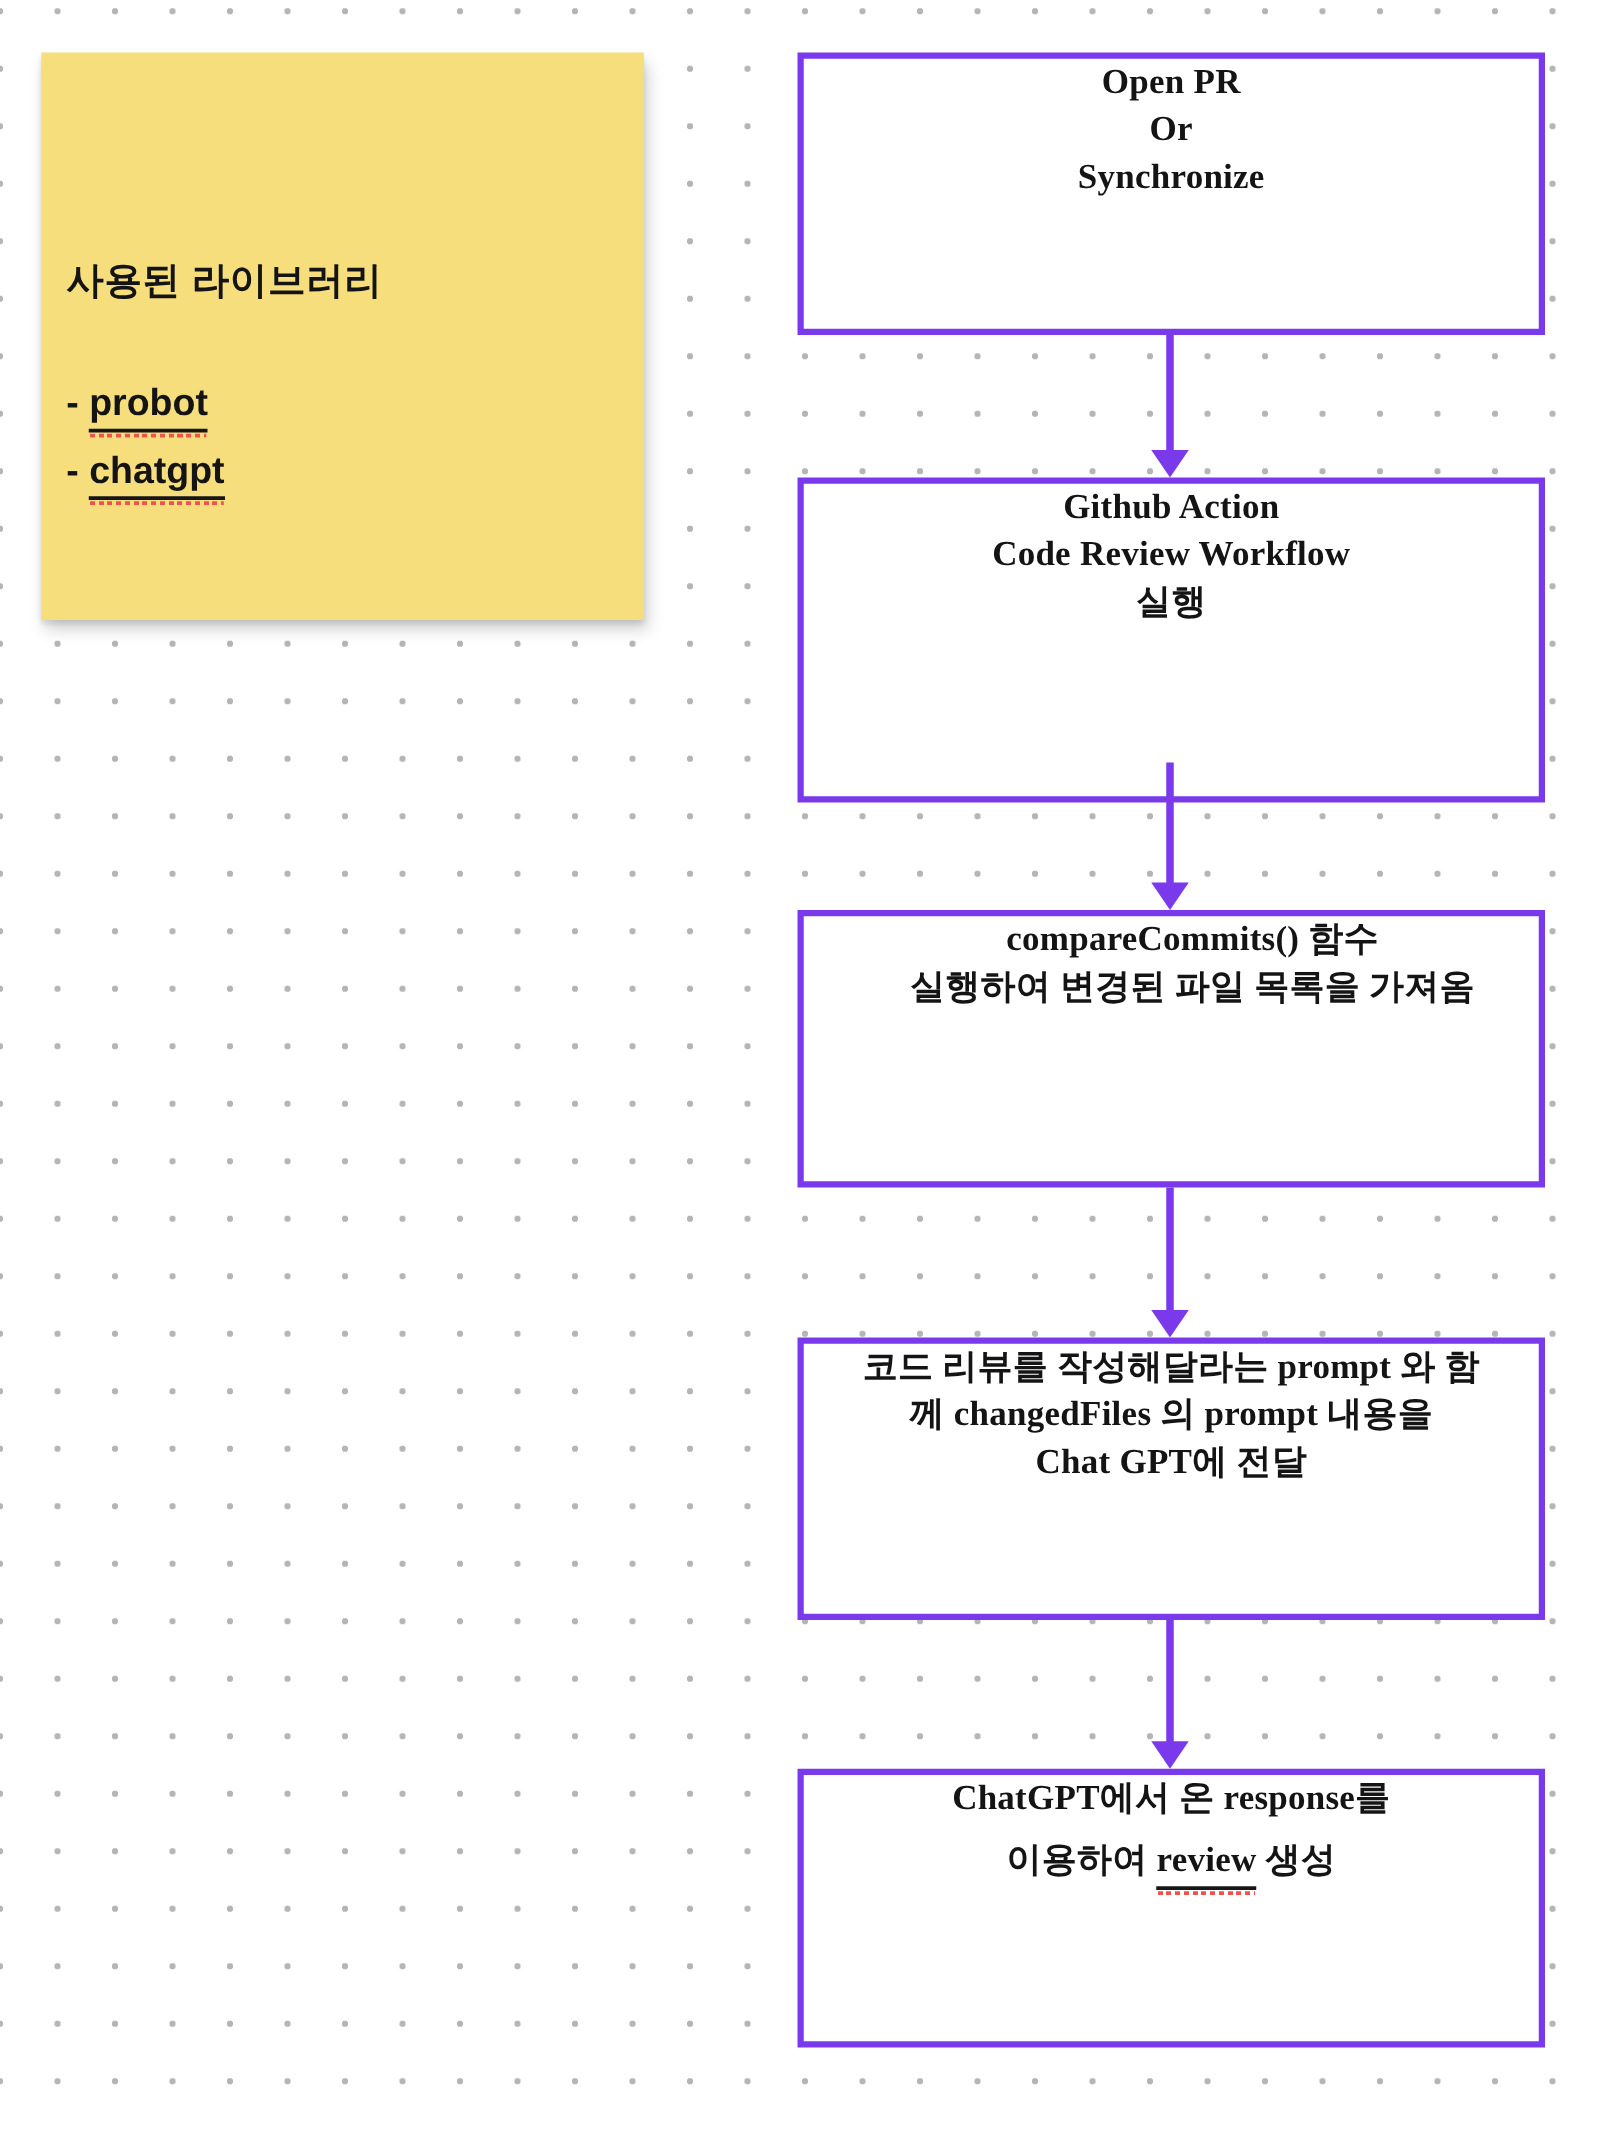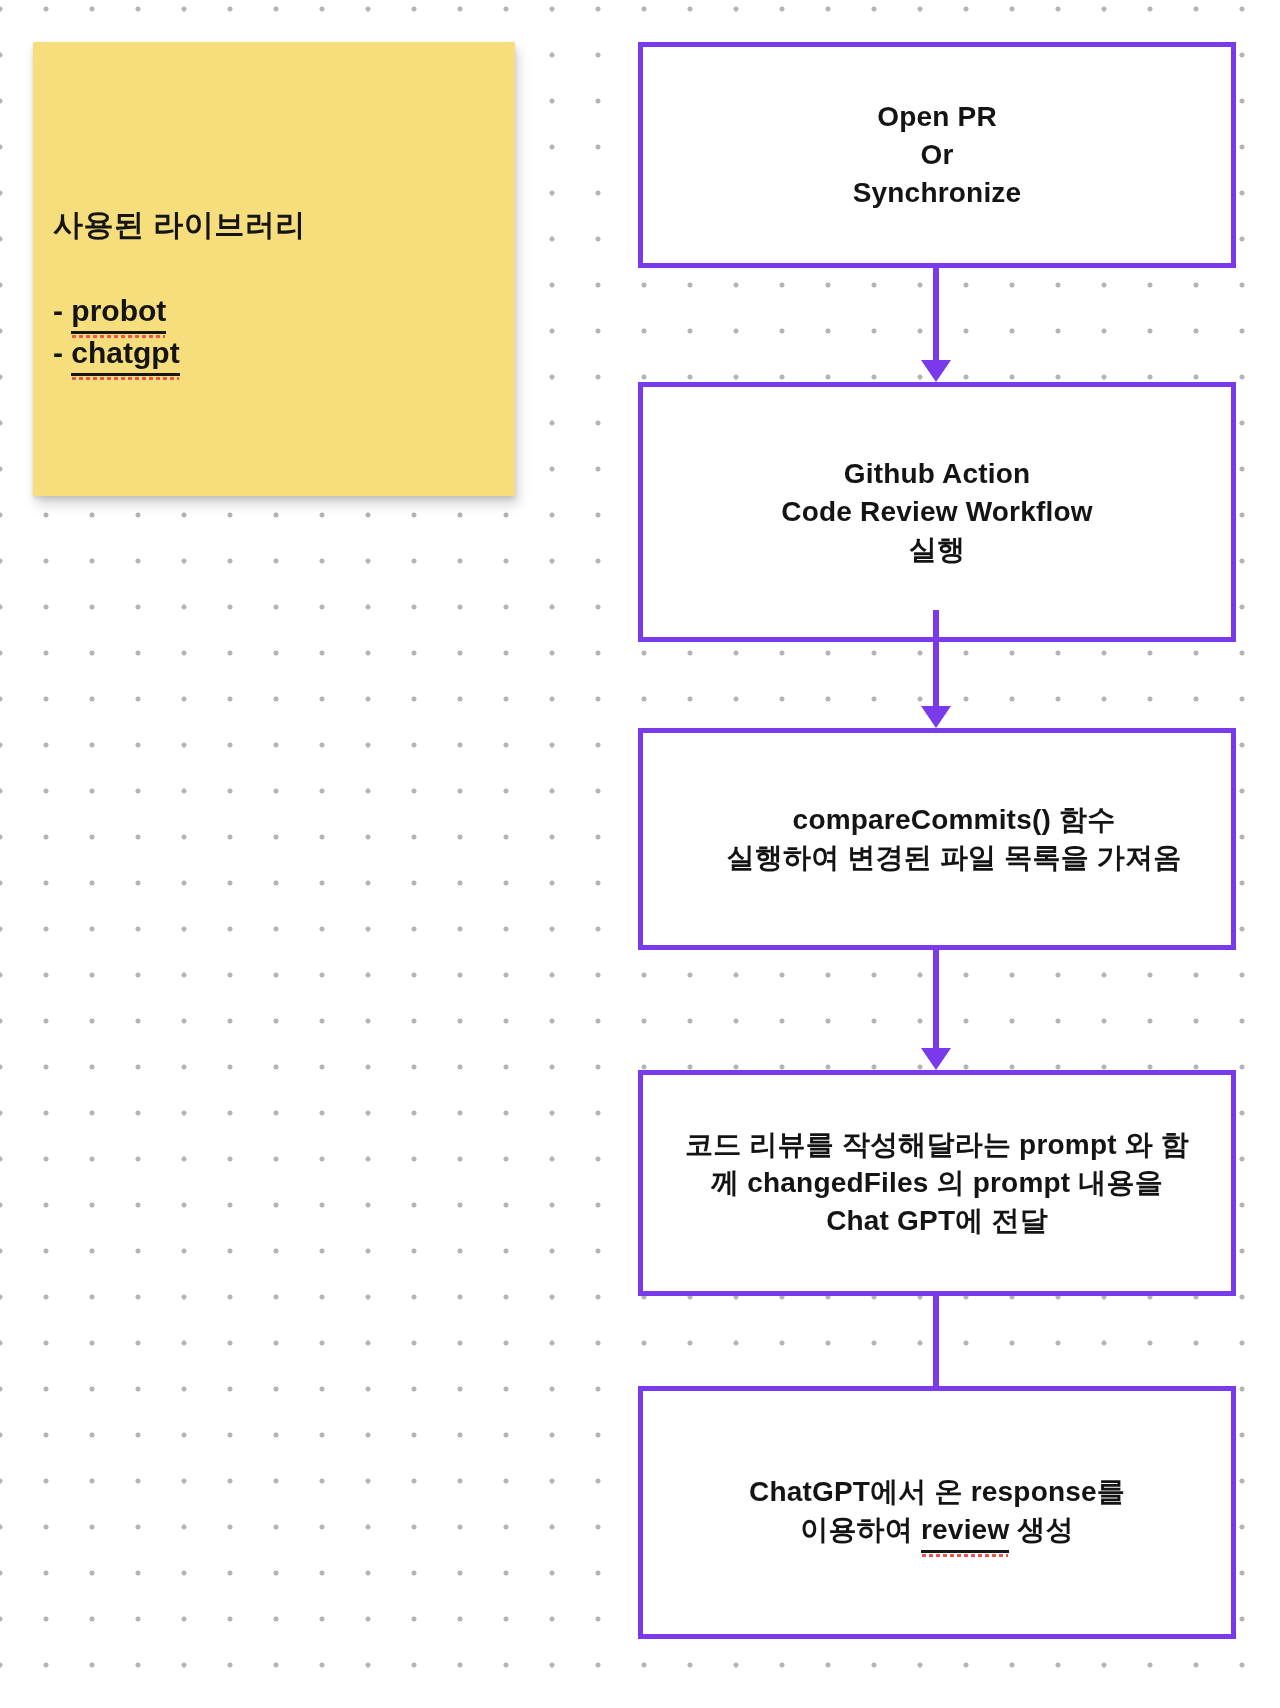--- a/index.html
+++ b/index.html
@@ -46,53 +46,55 @@
     line-height:38px;
     font-weight:600;
   }
   .sticky-item{white-space:nowrap;}
   
   .misspelled{
     position:relative;
     display:inline-block;
     border-bottom:3px solid #161616;
     padding-bottom:1px;
+    margin-top:12px;
   }
   .misspelled::after{
     content:"";
     position:absolute;
     left:1px; right:1px; bottom:-7px;
     height:3px;
     background:repeating-linear-gradient(90deg, var(--red) 0 4px, transparent 4px 7px);
   }
   
   .node{
     position:absolute;
     left:638px;
     width:598px;
     background:#ffffff;
     border:5px solid var(--accent);
     display:flex;
-    align-items:center;
+    align-items:flex-start;
     justify-content:center;
+    font-family:Liberation Serif, serif;
   }
   .node-text{
     text-align:center;
     font-size:28px;
     line-height:38px;
     font-weight:700;
     color:var(--ink);
     letter-spacing:0.2px;
   }
   .node-line{white-space:nowrap;}
   .n1{top:42px;height:226px;}
   .n2{top:382px;height:260px;}
   .n3{top:728px;height:222px;padding-left:34px;}
   .n4{top:1070px;height:226px;}
-  .n5{top:1386px;height:253px;}
+  .n5{top:1415px;height:223px;}
   
   .arrow{
     position:absolute;
     left:921px;
     width:30px;
   }
   .a1{top:268px;height:114px;}
   .a2{top:610px;height:118px;}
   .a3{top:950px;height:120px;}
   .a4{top:1296px;height:119px;}

